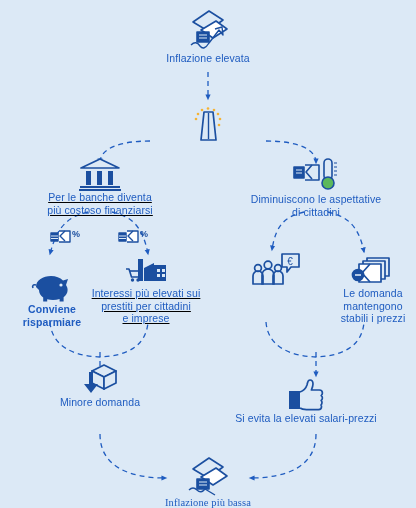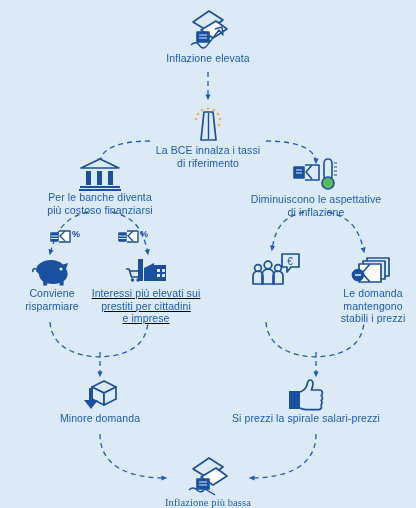--- a/index.html
+++ b/index.html
@@ -18,27 +18,27 @@
     font-size:10.5px;
     line-height:12.5px;
     white-space:pre-line;
     letter-spacing:.1px;
   }
   .node .icon{display:flex;align-items:flex-end;justify-content:center;}
 
   
   #n-inflazione-elevata{left:158px;top:6px;width:100px;}
   #n-bce{left:133px;top:104px;width:150px;}
-  #n-banche{left:18px;top:155px;width:164px;}
+  #n-banche{left:18px;top:155px;width:164px;text-decoration:underline;}
   #n-aspettative{left:232px;top:155px;width:168px;}
-  #n-risparmiare{left:4px;top:255px;width:96px;}
+  #n-risparmiare{left:4px;top:271px;width:96px;font-weight:bold;}
   #n-interessi{left:90px;top:255px;width:112px;text-decoration:underline;}
   #n-lavoratori{left:222px;top:252px;width:108px;}
   #n-imprese{left:330px;top:255px;width:86px;}
-  #n-minore-domanda{left:38px;top:378px;width:124px;text-align:center;}
+  #n-minore-domanda{left:38px;top:362px;width:124px;text-align:center;}
   #n-spirale{left:228px;top:378px;width:156px;}
   #n-inflazione-bassa{left:140px;top:455px;width:136px;font-family:Liberation Serif, serif;}
 
   .pct-badge{position:absolute;}
   #pct-left{left:49px;top:226px;}
   #pct-right{left:117px;top:226px;}
 
   svg{display:block;overflow:visible;}
 </style>
 </head>
@@ -105,22 +105,20 @@
           <circle cx="40" cy="15" r="1.3"></circle>
         <circle cx="39" cy="21" r="1.3"></circle>
           <circle cx="16" cy="15" r="1.3"></circle>
       </g>
       <g fill="#dce9f6" stroke="#1b4fa0" stroke-width="1.7" stroke-linejoin="round">
         <path d="M24,8 L33,8 L36,36 L21,36 Z"></path>
       </g>
       <path d="M28.5,9 L28.5,35" stroke="#1b4fa0" stroke-width="1.4"></path>
     </svg>
   </div>
-  <div class="label">La BCE innalza i tassi
-di riferimento</div>
 </div>
 
 <div class="node" id="n-banche">
   <div class="icon">
     <svg width="46" height="36" viewBox="0 0 46 36">
       <g stroke="#1b4fa0" stroke-width="1.7" fill="none" stroke-linejoin="round">
         <path d="M4,13 L23,4 L42,13 Z" fill="#dce9f6"></path>
         <path d="M3,32 h40" stroke-width="2.2"></path>
         <path d="M2,35 h42" stroke-width="2"></path>
       </g>
@@ -143,21 +141,21 @@
         <path d="M6,15 h6 M6,18 h6" stroke="#dce9f6" stroke-width="1.1"></path>
         <path d="M15,10 h14 v15 h-14" fill="#dce9f6"></path>
         <path d="M22,10 l-6,7 l6,7" stroke-width="1.6"></path>
         <rect x="34" y="4" width="8" height="21" rx="4" fill="#dce9f6"></rect>
         <path d="M44,8 h3 M44,12 h3 M44,16 h3 M44,20 h3" stroke-width="1.2"></path>
       </g>
       <circle cx="38" cy="28" r="6" fill="#5cb85c" stroke="#1b4fa0" stroke-width="1.6"></circle>
     </svg>
   </div>
   <div class="label">Diminuiscono le aspettative
-di inflazione</div>
+di cittadini</div>
 </div>
 
 <div class="pct-badge" id="pct-left">
   <svg width="34" height="20" viewBox="0 0 34 20">
     <g fill="none" stroke="#1b4fa0" stroke-width="1.4" stroke-linejoin="round">
       <path d="M2,7 h7 v8 h-7 z" fill="#1b4fa0"></path>
       <path d="M2,10 h7 M2,12.5 h7" stroke="#dce9f6" stroke-width="1"></path>
       <path d="M10,5 h11 v11 h-11" fill="#ffffff"></path>
       <path d="M16,5 l-5,5 l5,5"></path>
     </g>
@@ -270,21 +268,21 @@
 
 <div class="node" id="n-spirale">
   <div class="icon">
     <svg width="38" height="34" viewBox="0 0 38 34">
       <g fill="none" stroke="#1b4fa0" stroke-width="1.7" stroke-linejoin="round">
         <path d="M13,14 c3,-1 6,-4 7,-7 c0.6,-2 0.4,-5 3,-5 c2,0 3,2 3,4 c0,2 -0.8,4 -1.6,6 h8 c2,0 3,1.4 3,3 c0,1.6 -1.2,2.6 -1.2,2.6 c1,0.7 1.2,1.6 1.2,2.4 c0,1.6 -1.3,2.4 -1.3,2.4 c0.7,0.7 0.9,1.4 0.9,2.2 c0,1.4 -1,2.4 -1,2.4 c0.4,0.6 0.5,1.2 0.5,1.8 c0,1.6 -1.4,2.8 -3,2.8 h-12 c-3,0 -6,-1.2 -6.5,-1.6" fill="#dce9f6"></path>
       </g>
       <path d="M2,13 h11 v18 h-11 z" fill="#1b4fa0"></path>
     </svg>
   </div>
-  <div class="label">Si prezzi la spirale salari-prezzi</div>
+  <div class="label">Si evita la elevati salari-prezzi</div>
 </div>
 
 <div class="node" id="n-inflazione-bassa">
   <div class="icon">
     <svg width="58" height="42" viewBox="0 0 58 42">
       <g fill="none" stroke="#1b4fa0" stroke-width="1.6" stroke-linejoin="round">
         <path d="M14,14 L30,3 L44,12 L29,23 Z" fill="#dce9f6"></path>
         <path d="M22,22 L37,13 L48,21 L34,30 Z" fill="#ffffff"></path>
         <path d="M18,24 h12 v10 h-12 z" fill="#1b4fa0"></path>
         <path d="M20,27 h8 M20,30 h8" stroke="#dce9f6" stroke-width="1.2"></path>

